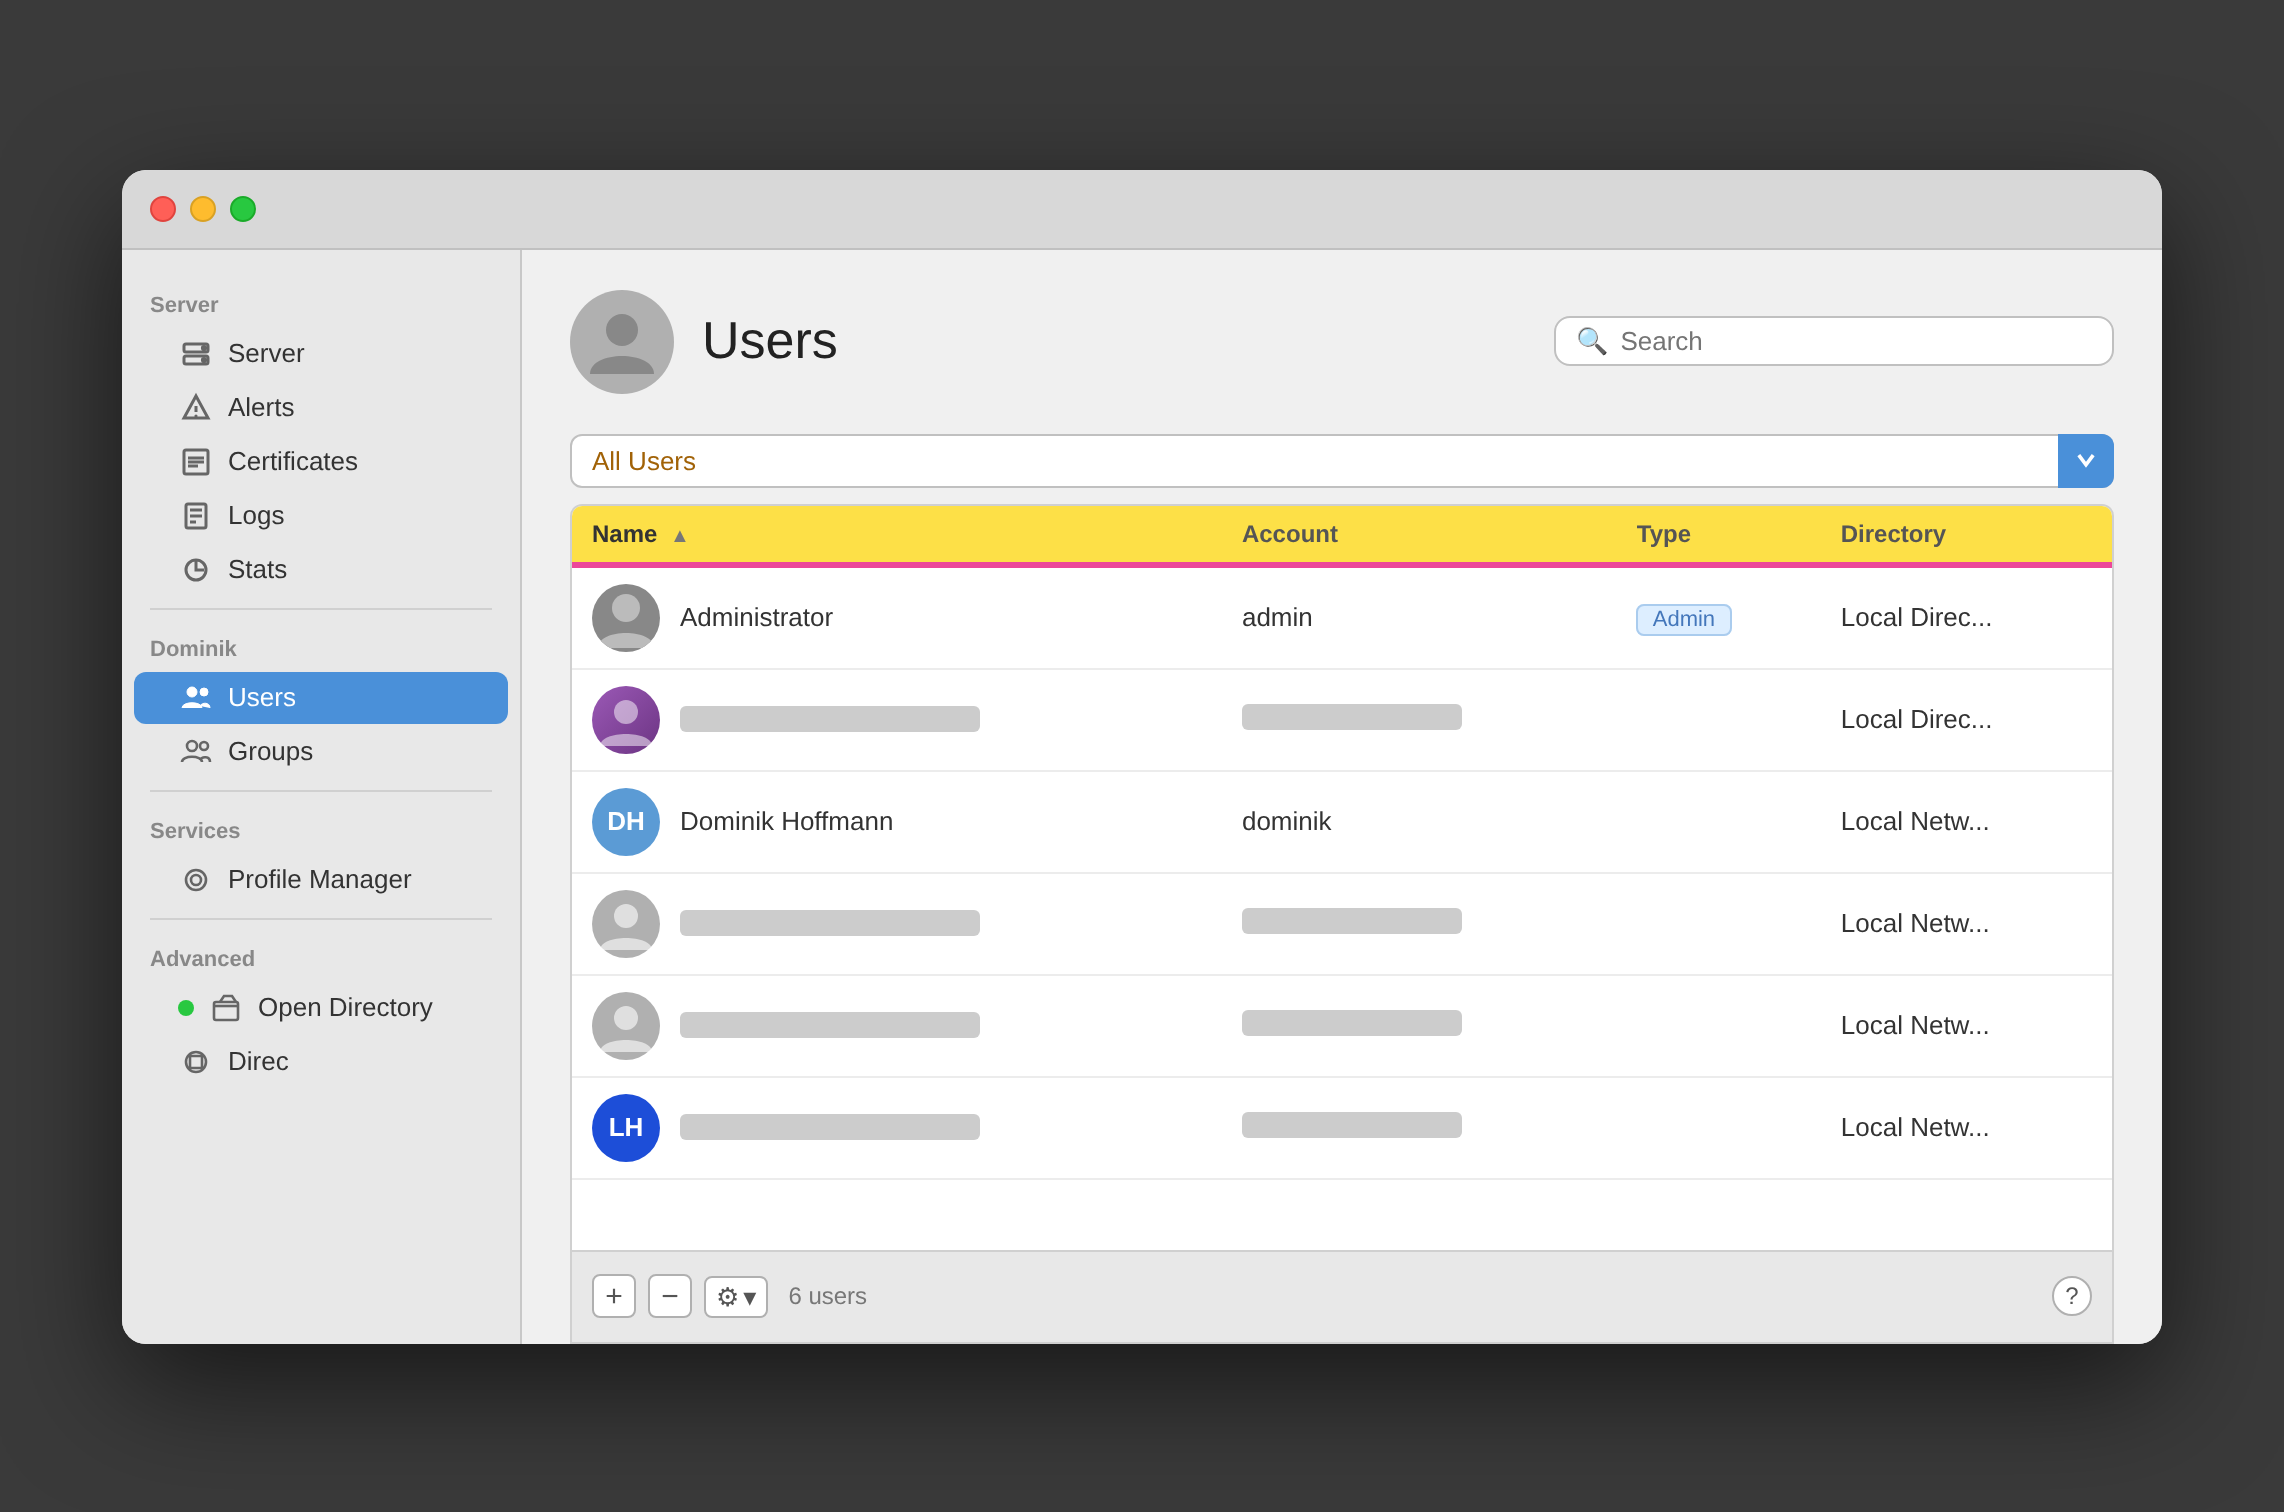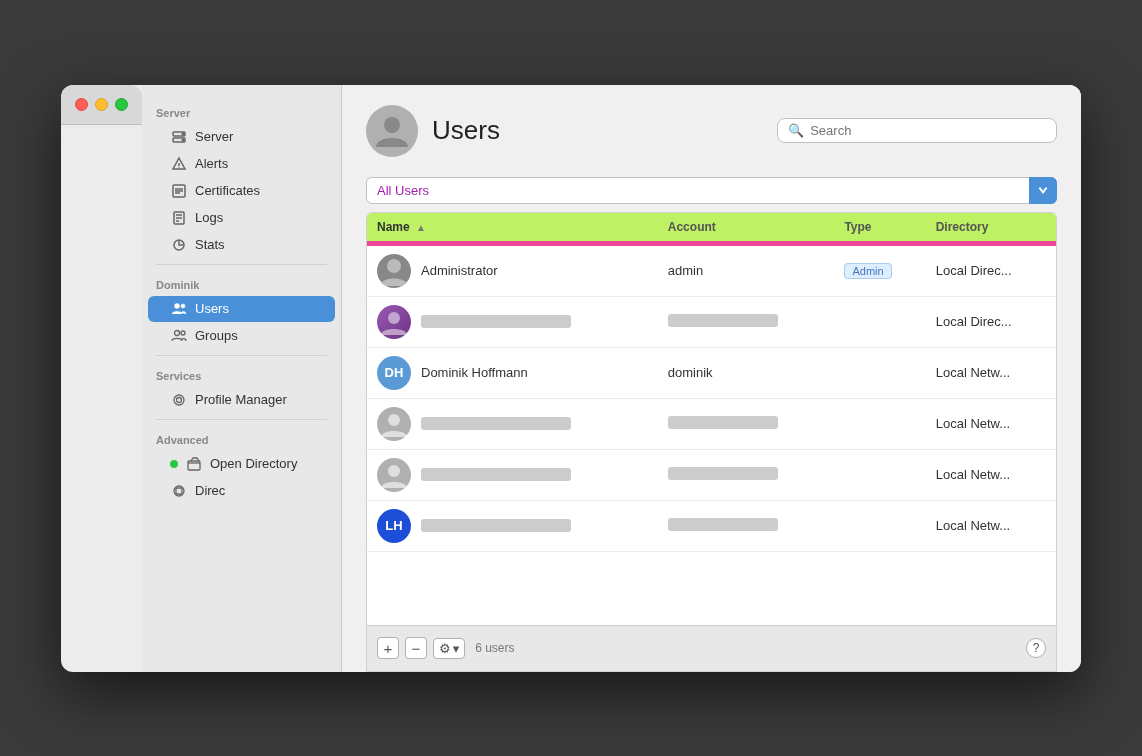--- a/index.html
+++ b/index.html
@@ -13,21 +13,21 @@
       font-family: -apple-system, BlinkMacSystemFont, "San Francisco", "Helvetica Neue", sans-serif;
     }
     .window {
       width: 1020px;
       height: 587px;
       background: #ececec;
       border-radius: 12px;
       box-shadow: 0 20px 60px rgba(0,0,0,0.6);
       overflow: hidden;
       display: flex;
-      flex-direction: row;
+      flex-direction: column;
     }
     .titlebar {
       height: 40px;
       background: #d8d8d8;
       border-radius: 12px 12px 0 0;
       display: flex;
       align-items: center;
       padding: 0 14px;
       border-bottom: 1px solid #c0c0c0;
     }
@@ -170,21 +170,21 @@
       position: relative;
       flex: 1;
     }
     .filter-select {
       width: 100%;
       padding: 5px 30px 5px 10px;
       border: 1px solid #c0c0c0;
       border-radius: 6px;
       background: white;
       font-size: 13px;
-      color: #a21caf;
+      color: #a16207;
       appearance: none;
       cursor: pointer;
       outline: none;
     }
     .filter-select-arrow {
       position: absolute;
       right: 0;
       top: 0;
       bottom: 0;
       width: 28px;
@@ -206,22 +206,22 @@
       margin: 0 24px;
       background: white;
       border: 1px solid #d0d0d0;
       border-radius: 6px 6px 0 0;
     }
     .table {
       width: 100%;
       border-collapse: collapse;
     }
     .table thead tr {
-      background: #bef264;
-      border-bottom: 5px solid #ec4899;
+      background: #fde047;
+      border-bottom: 3px solid #ec4899;
     }
     .table thead th {
       padding: 7px 10px;
       font-size: 12px;
       font-weight: 600;
       color: #555;
       text-align: left;
       cursor: pointer;
       user-select: none;
     }

